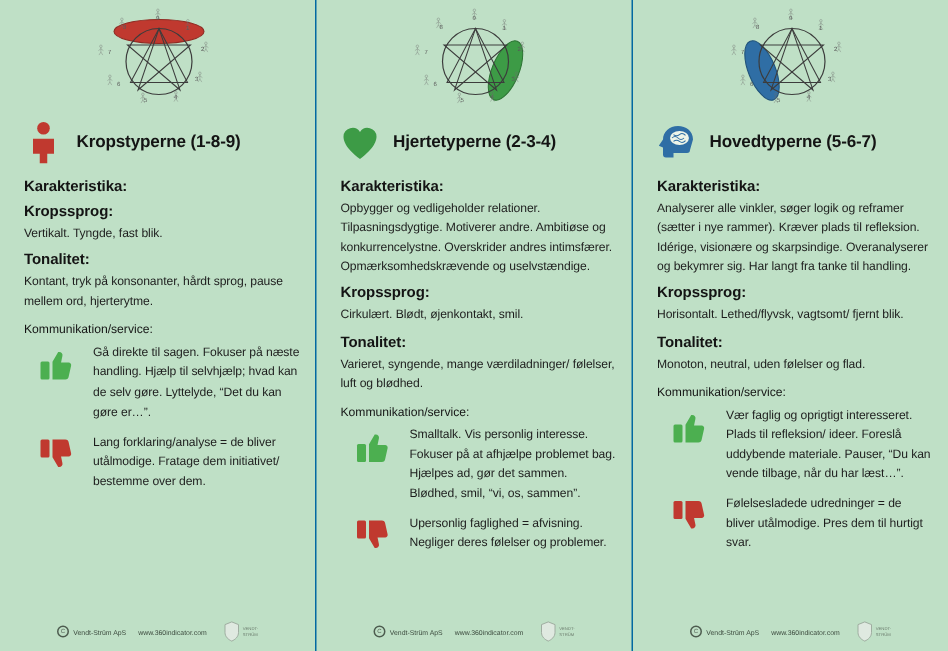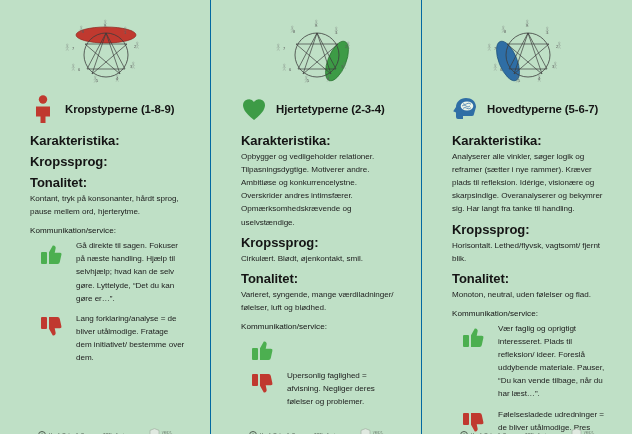--- a/index.html
+++ b/index.html
@@ -21,21 +21,21 @@
     background: #bfe0c6;
     box-sizing: border-box;
     display: flex;
     flex-direction: row;
   }
   .column {
     position: relative;
     flex: 1 1 0;
     height: 434px;
     box-sizing: border-box;
-    padding: 14px;
+    padding: 0;
     background: #bfe0c6;
   }
   .column + .column {
     border-left: 1px solid #0369a1;
   }
   .col-inner {
     position: relative;
     height: 434px;
     padding: 0 10px 0 12px;
     box-sizing: border-box;
@@ -76,21 +76,21 @@
     font-weight: bold;
     letter-spacing: -0.1px;
     white-space: nowrap;
     color: #141414;
   }
 
   .section {
     margin: 0 0 6px 4px;
   }
   .section-label {
-    font-size: 13px;
+    font-size: 10px;
     font-weight: bold;
     color: #141414;
     margin: 0 0 2px 0;
     letter-spacing: -0.05px;
   }
   .section-body {
     font-size: 8.1px;
     line-height: 1.62;
     color: #1d1d1d;
     letter-spacing: -0.05px;
@@ -281,20 +281,21 @@
             </svg>
         </span>
         <span class="type-title">Kropstyperne (1-8-9)</span>
       </div>
 
       <div class="section">
         <div class="section-label">Karakteristika:</div>
       </div>
       <div class="section">
         <div class="section-label">Kropssprog:</div>
+        <div class="section-body">Vertikalt. Tyngde, fast blik.</div>
       </div>
       <div class="section">
         <div class="section-label">Tonalitet:</div>
         <div class="section-body">Kontant, tryk på konsonanter, hårdt sprog, pause mellem ord, hjerterytme.</div>
       </div>
 
       <div class="comm-label">Kommunikation/service:</div>
 
       <div class="comm-row">
         <span class="thumb">
@@ -456,20 +457,21 @@
 
       <div class="comm-label">Kommunikation/service:</div>
 
       <div class="comm-row">
         <span class="thumb">
           <svg width="24" height="24" viewBox="0 0 24 24">
               <rect x="1" y="10" width="6" height="12" rx="1" fill="#4caf50"></rect>
               <path d="M9 22 h8.5 a2.3 2.3 0 0 0 2.3-2 l1.6-7.2 a1.7 1.7 0 0 0-1.7-2.1 h-5 l0.9-4.3 a2.2 2.2 0 0 0-2.1-2.8 l-0.7 0 -3.8 6.6 z" fill="#4caf50"></path>
             </svg>
         </span>
+        <span class="comm-text">Smalltalk. Vis personlig interesse. Fokuser på at afhjælpe problemet bag. Hjælpes ad, gør det sammen. Blødhed, smil, “vi, os, sammen”.</span>
       </div>
       <div class="comm-row">
         <span class="thumb">
           <svg width="24" height="24" viewBox="0 0 24 24">
               <rect x="1" y="2" width="6" height="12" rx="1" fill="#c0392f"></rect>
               <path d="M9 2 h8.5 a2.3 2.3 0 0 1 2.3 2 l1.6 7.2 a1.7 1.7 0 0 1-1.7 2.1 h-5 l0.9 4.3 a2.2 2.2 0 0 1-2.1 2.8 l-0.7 0 -3.8-6.6 z" fill="#c0392f"></path>
             </svg>
         </span>
         <span class="comm-text">Upersonlig faglighed = afvisning. Negliger deres følelser og problemer.</span>
       </div>

